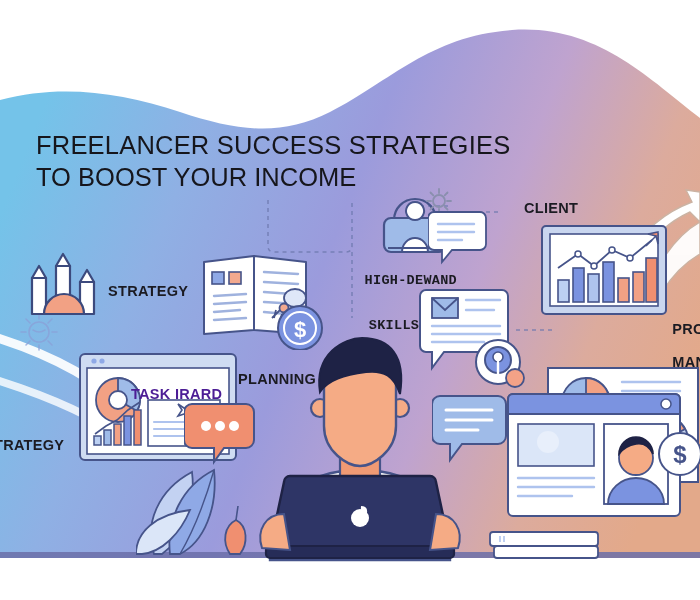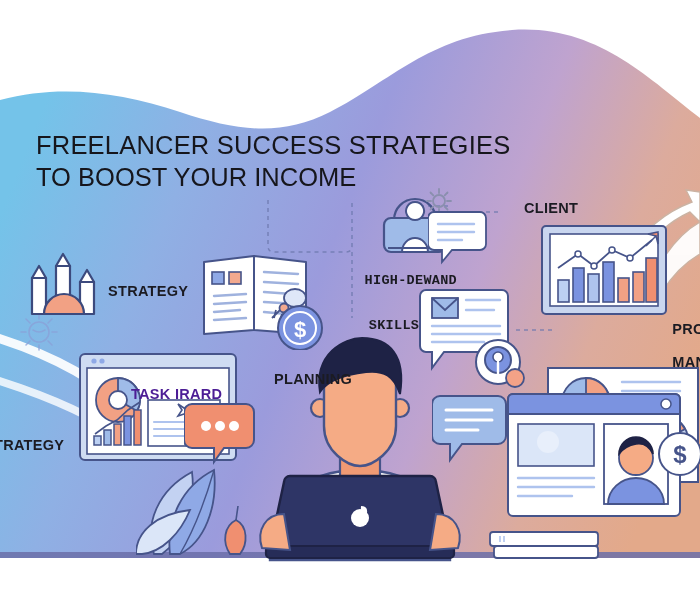--- a/index.html
+++ b/index.html
@@ -8,21 +8,21 @@
   #stage{position:relative;width:700px;height:600px;background:#fff;overflow:hidden;}
   .layer{position:absolute;left:0;top:0;width:700px;height:600px;}
   svg{display:block;}
   .lbl{position:absolute;color:#1b1b22;font-weight:700;letter-spacing:.3px;
        line-height:1.12;white-space:pre;}
   #title{position:absolute;left:36px;top:128px;font-size:25.5px;font-weight:400;
          color:#16161c;letter-spacing:.2px;line-height:1.36;white-space:pre;}
   .l-strategy1{left:108px;top:283px;font-size:14.5px;}
   .l-strategy2{left:-6px;top:437px;font-size:14.5px;}
   .l-skills{left:331px;top:258px;font-size:13.5px;text-align:center;font-family:Liberation Mono, monospace;}
-  .l-planning{left:238px;top:371px;font-size:14.5px;padding-left:36px;}
+  .l-planning{left:238px;top:371px;font-size:14.5px;}
   .l-client{left:524px;top:168px;font-size:14.5px;}
   .l-product{left:655px;top:305px;font-size:14.5px;}
   .l-task{left:131px;top:386px;font-size:14.5px;color:#4c1d95;}
 </style>
 </head>
 <body>
 
 <div id="stage">
 
   <svg class="layer" viewBox="0 0 700 600">

